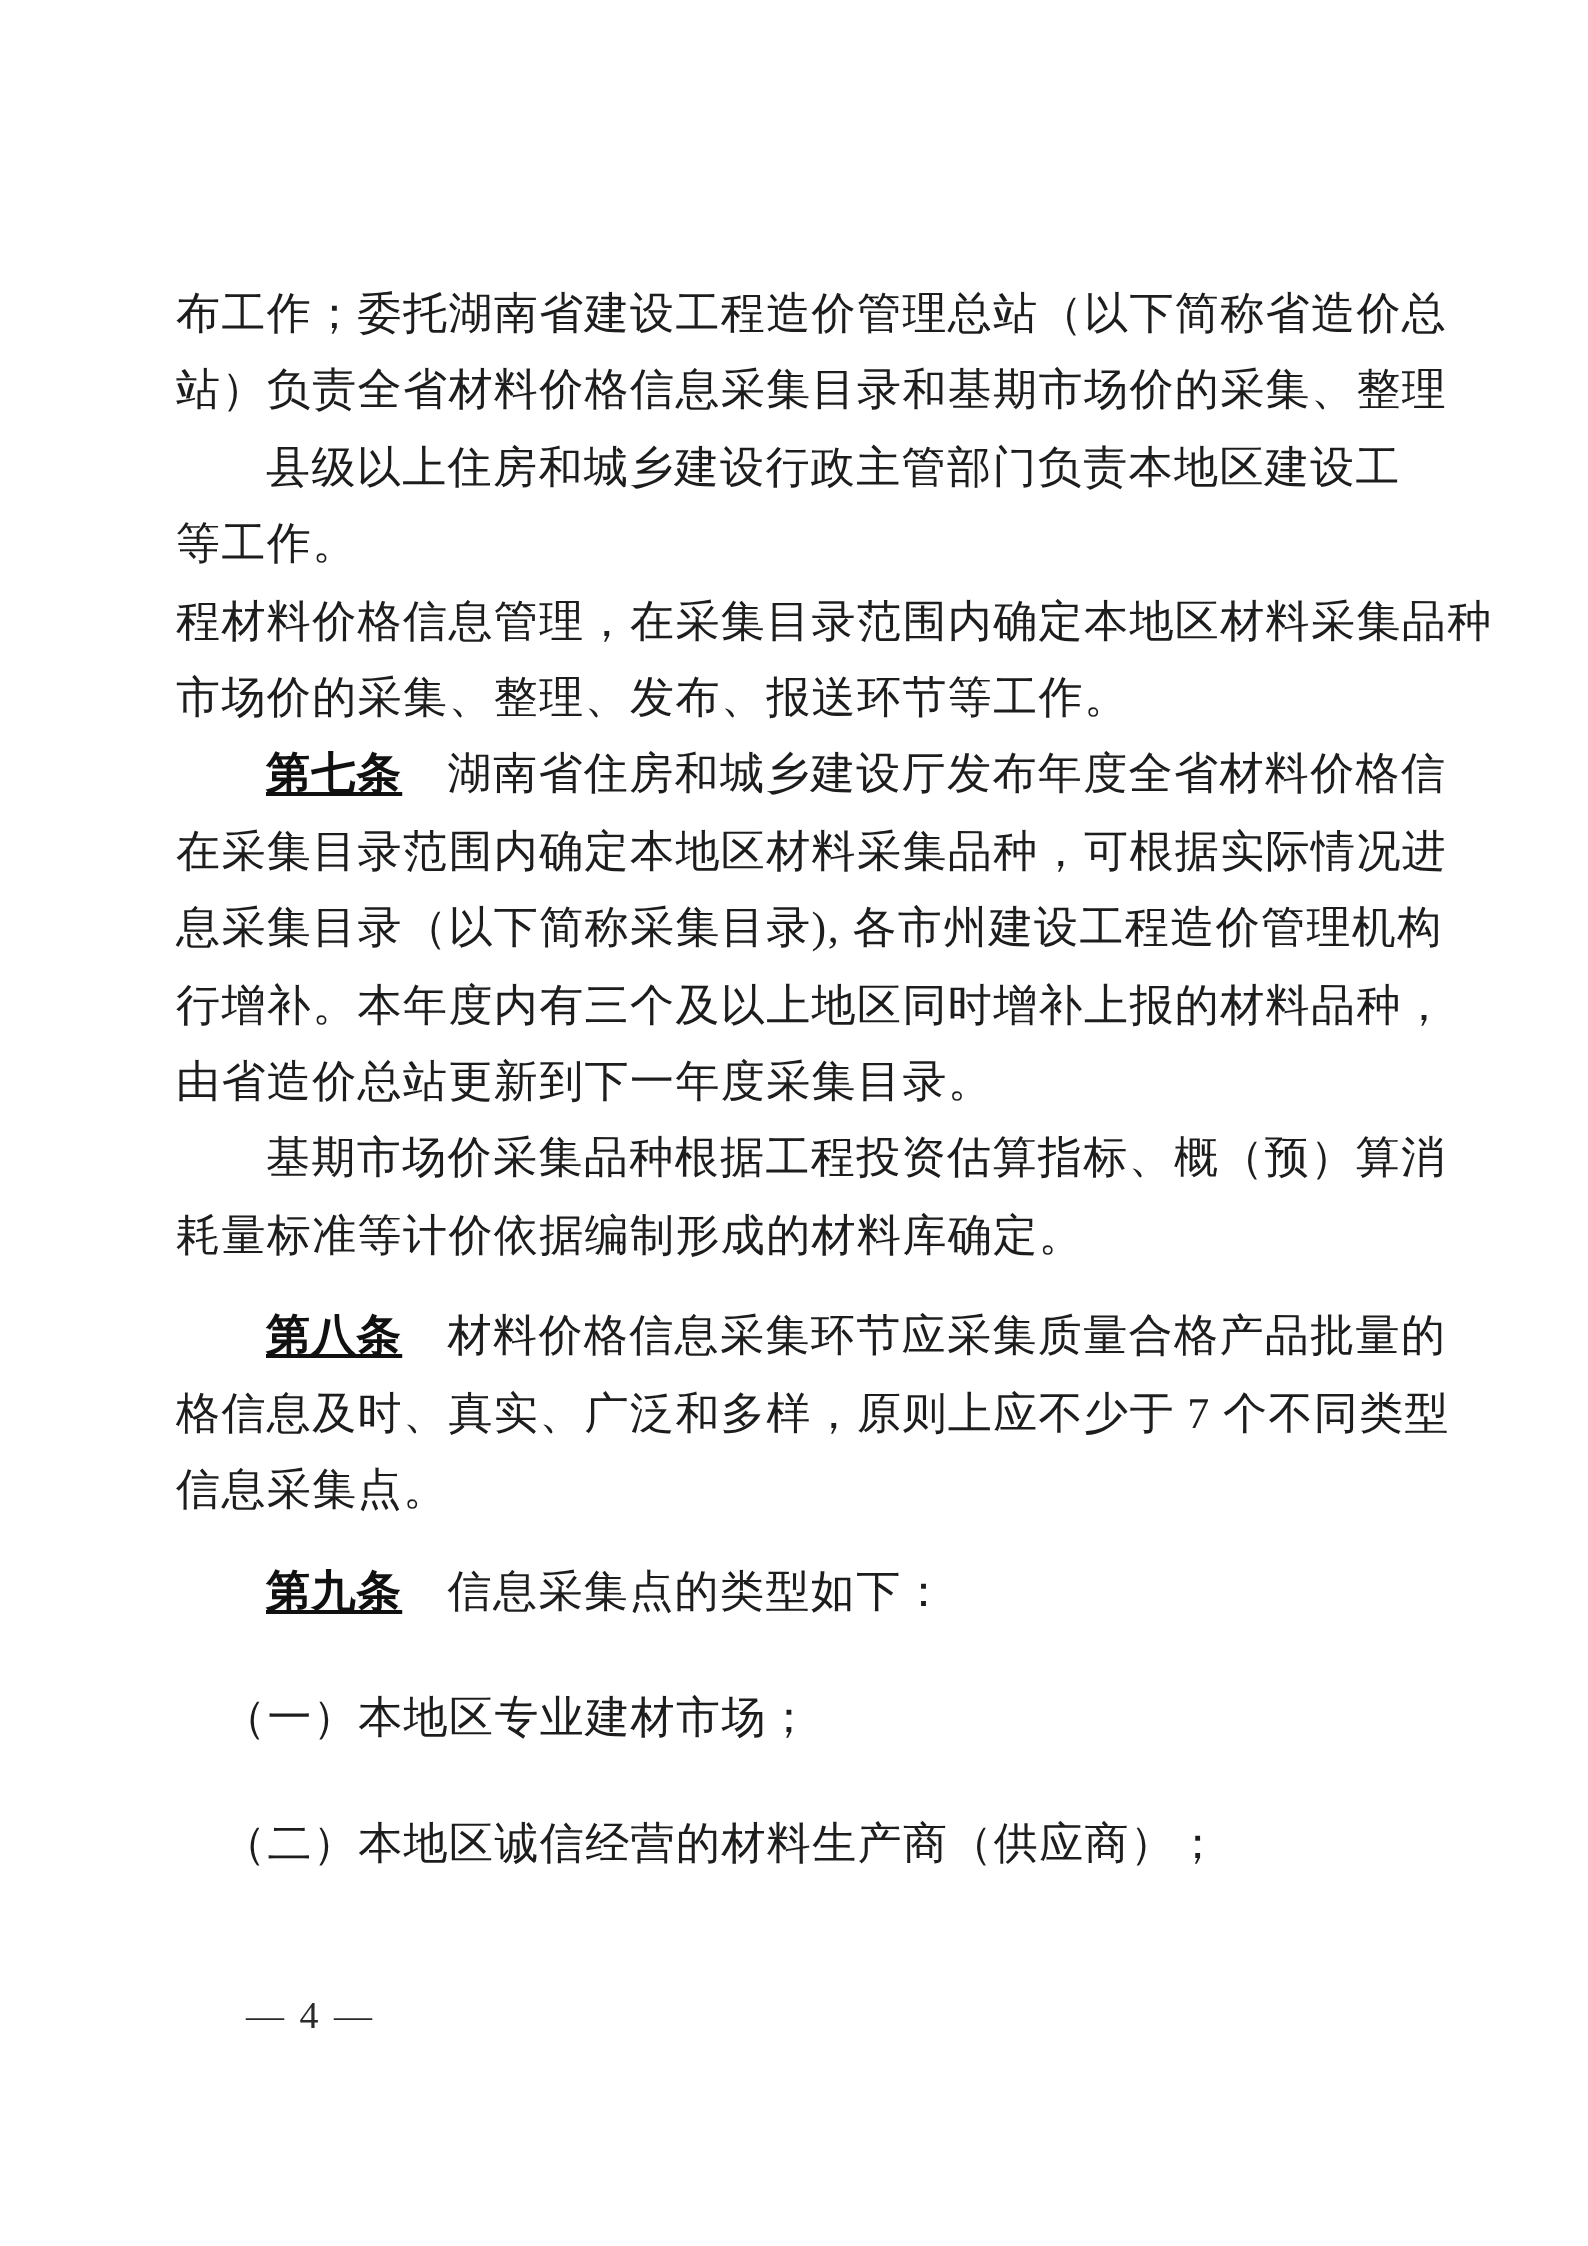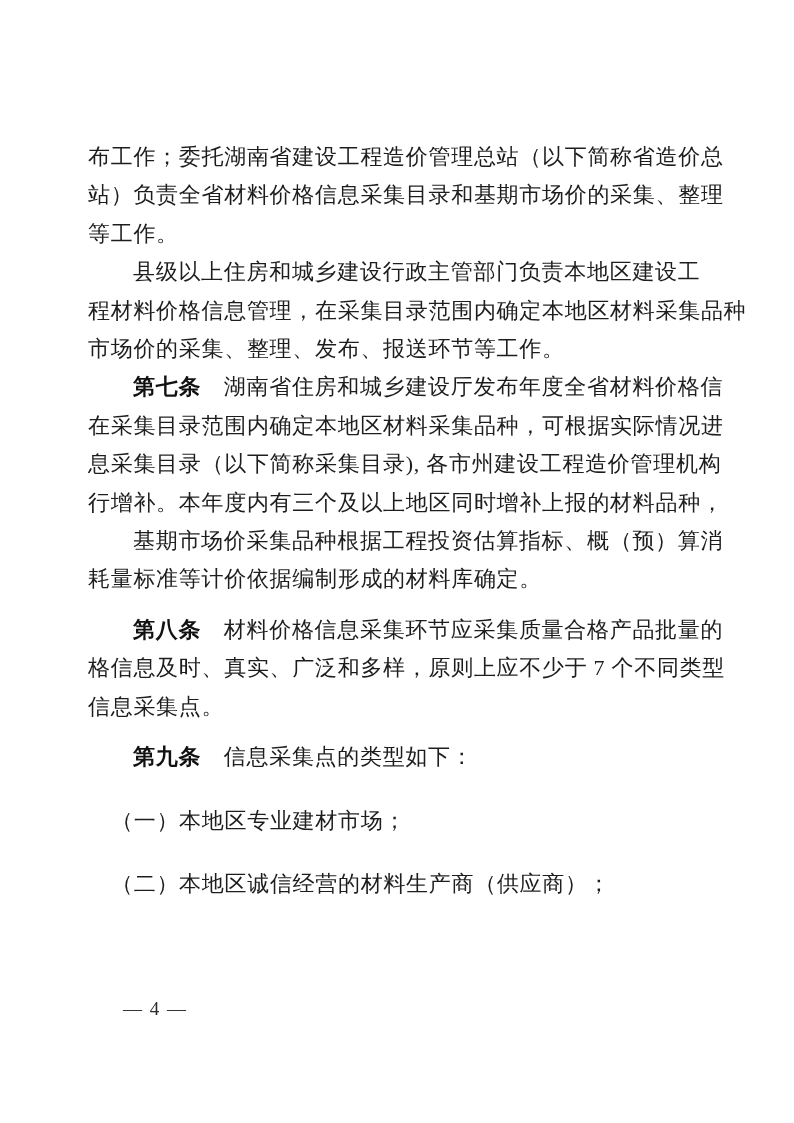--- a/index.html
+++ b/index.html
@@ -28,46 +28,48 @@
     letter-spacing: 0.7px;
     white-space: pre;
     color: #1d1d1d;
   }
   .indent-1 { padding-left: 23px; margin-top: 25px; }
   .indent-2 { padding-left: 45px; }
   .space-before { margin-top: 12px; }
   .bold {
     font-weight: 700;
     color: #111111;
+    text-decoration: underline;
   }
   .page-number {
     position: absolute;
     left: 123px;
     top: 998px;
     font-size: 19px;
     letter-spacing: 1.5px;
     color: #2a2a2a;
     white-space: pre;
   }
 </style>
 </head>
 <body>
 
 <div class="page">
   <div class="doc-body">
       <div class="line"><span>布工作；委托湖南省建设工程造价管理总站（以下简称省造价总</span></div>
       <div class="line"><span>站）负责全省材料价格信息采集目录和基期市场价的采集、整理</span></div>
+      <div class="line indent-2"><span>县级以上住房和城乡建设行政主管部门负责本地区建设工</span></div>
       <div class="line"><span>等工作。</span></div>
-      <div class="line indent-2"><span>县级以上住房和城乡建设行政主管部门负责本地区建设工</span></div>
       <div class="line"><span>程材料价格信息管理，在采集目录范围内确定本地区材料采集品种</span></div>
       <div class="line"><span>市场价的采集、整理、发布、报送环节等工作。</span></div>
       <div class="line indent-2"><span class="bold">第七条</span><span>　湖南省住房和城乡建设厅发布年度全省材料价格信</span></div>
       <div class="line"><span>在采集目录范围内确定本地区材料采集品种，可根据实际情况进</span></div>
       <div class="line"><span>息采集目录（以下简称采集目录), 各市州建设工程造价管理机构</span></div>
       <div class="line"><span>行增补。本年度内有三个及以上地区同时增补上报的材料品种，</span></div>
+      <div class="line"><span>由省造价总站更新到下一年度采集目录。</span></div>
       <div class="line indent-2"><span>基期市场价采集品种根据工程投资估算指标、概（预）算消</span></div>
       <div class="line"><span>耗量标准等计价依据编制形成的材料库确定。</span></div>
       <div class="line indent-2 space-before"><span class="bold">第八条</span><span>　材料价格信息采集环节应采集质量合格产品批量的</span></div>
       <div class="line"><span>格信息及时、真实、广泛和多样，原则上应不少于 7 个不同类型</span></div>
       <div class="line"><span>信息采集点。</span></div>
       <div class="line indent-2 space-before"><span class="bold">第九条</span><span>　信息采集点的类型如下：</span></div>
       <div class="line indent-1"><span>（一）本地区专业建材市场；</span></div>
       <div class="line indent-1"><span>（二）本地区诚信经营的材料生产商（供应商）；</span></div>
     </div>
   <div class="page-number">— 4 —</div>

